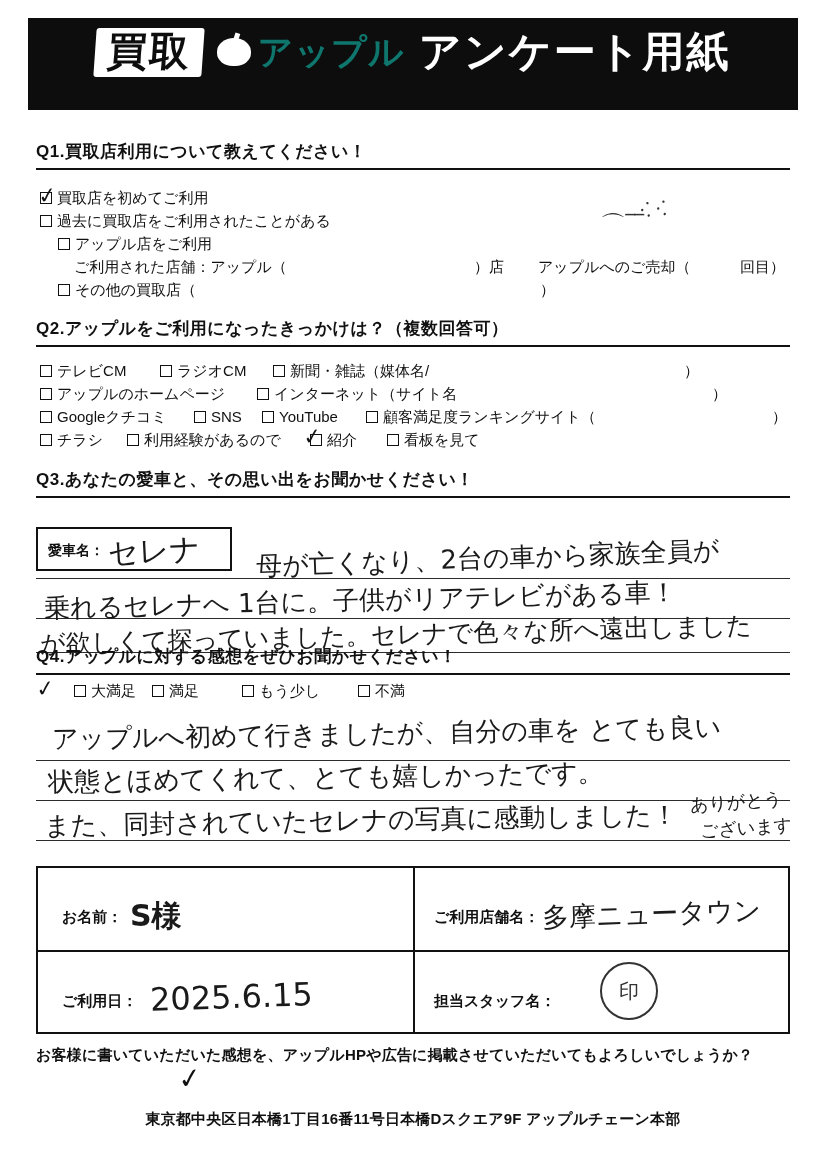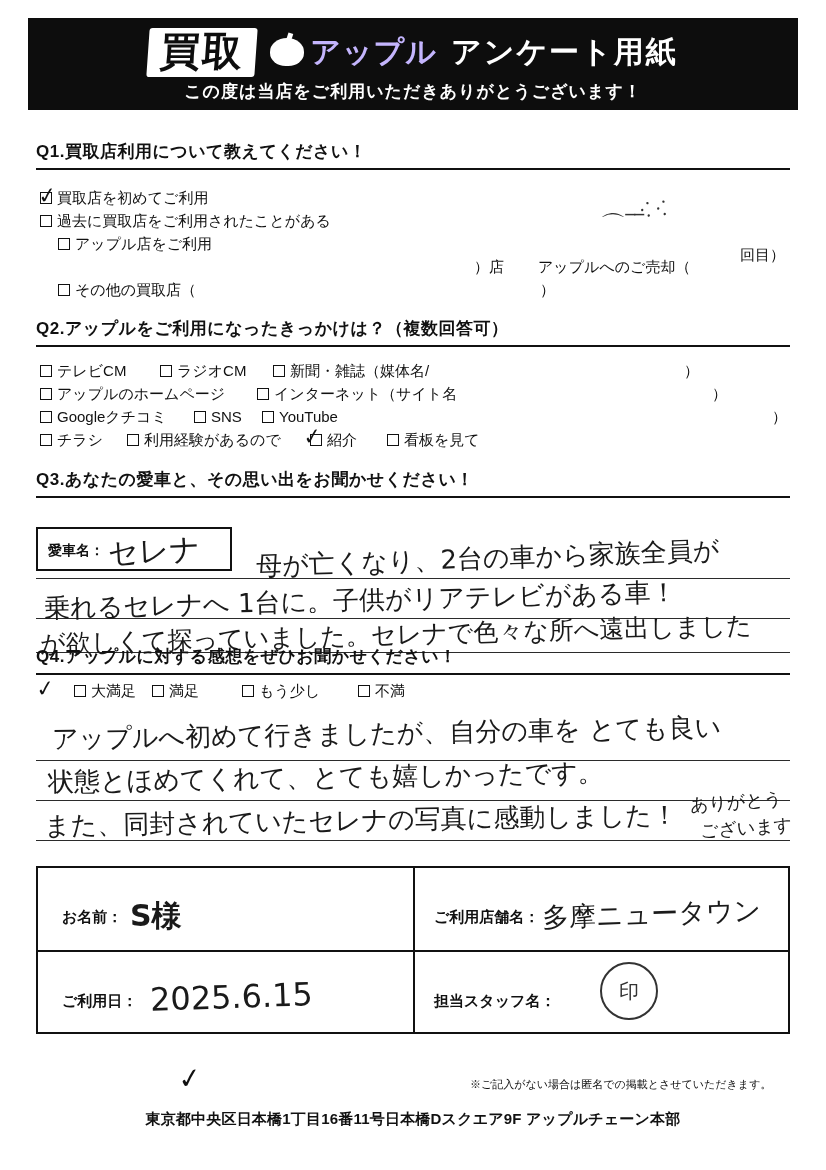--- a/index.html
+++ b/index.html
@@ -72,27 +72,27 @@
     content: "";
     position: absolute;
     left: 50%;
     top: -5px;
     width: 5px;
     height: 9px;
     background: #fff;
     transform: rotate(18deg);
   }
   .apple-jp {
-    font-size: 30px;
-    font-weight: bold;
-    color: #c4b5fd;
+    font-size: 35px;
+    font-weight: bold;
+    color: #0f766e;
     letter-spacing: 1px;
   }
   .banner-title {
-    font-size: 30px;
+    font-size: 42px;
     font-weight: bold;
     letter-spacing: 2px;
     text-align: right;
   }
   .banner-sub {
     position: absolute;
     left: 0;
     top: 62px;
     width: 100%;
     text-align: center;
@@ -258,40 +258,40 @@
 
   <div class="banner">
     <div class="banner-row">
       <span class="kaitori-box">買取</span>
       <span class="apple-logo">
         <span class="apple-mark"></span>
         <span class="apple-jp">アップル</span>
       </span>
       <span class="banner-title">アンケート用紙</span>
     </div>
-    <div class="banner-sub">この度は当店をご利用いただきありがとうございます！</div>
   </div>
 
   <div class="q-head" style="left:36px; top:140px;">Q1.買取店利用について教えてください！</div>
   <div class="q-underline" style="left:36px; top:168px; width:754px;"></div>
 
   <div class="opt" style="left:40px; top:189px;">
     <span class="cb"></span><span>買取店を初めてご利用</span>
   </div>
   <div class="check-mark" style="left:38px; top:183px;">✓</div>
 
   <div class="opt" style="left:40px; top:212px;">
     <span class="cb"></span><span>過去に買取店をご利用されたことがある</span>
   </div>
   <div class="opt" style="left:58px; top:235px;">
     <span class="cb"></span><span>アップル店をご利用</span>
   </div>
+  <div class="paren-line" style="left:74px; top:258px;">ご利用された店舗：アップル（</div>
   <div class="paren-line" style="left:474px; top:258px;">）店</div>
   <div class="paren-line" style="left:538px; top:258px;">アップルへのご売却（</div>
-  <div class="paren-line" style="left:740px; top:246px;text-align:center;">回目）</div>
+  <div class="paren-line" style="left:740px; top:258px;text-align:center;">回目）</div>
   <div class="opt" style="left:58px; top:281px;">
     <span class="cb"></span><span>その他の買取店（</span>
   </div>
   <div class="paren-line" style="left:540px; top:281px;">）</div>
   <div class="scribble" style="left:640px; top:195px; font-size:20px; transform:rotate(-6deg);">⁖ ⁖</div>
   <div class="scribble" style="left:600px; top:208px; font-size:26px;">⌒‾‾</div>
 
   <div class="q-head" style="left:36px; top:317px;">Q2.アップルをご利用になったきっかけは？（複数回答可）</div>
   <div class="q-underline" style="left:36px; top:345px; width:754px;"></div>
 
@@ -315,20 +315,23 @@
   <div class="paren-line" style="left:712px; top:385px;">）</div>
 
   <div class="opt" style="left:40px; top:408px;">
     <span class="cb"></span><span>Googleクチコミ</span>
   </div>
   <div class="opt" style="left:194px; top:408px;">
     <span class="cb"></span><span>SNS</span>
   </div>
   <div class="opt" style="left:262px; top:408px;">
     <span class="cb"></span><span>YouTube</span>
+  </div>
+  <div class="opt" style="left:366px; top:408px;">
+    <span class="cb"></span><span>顧客満足度ランキングサイト（</span>
   </div>
   <div class="paren-line" style="left:772px; top:408px;">）</div>
 
   <div class="opt" style="left:40px; top:431px;">
     <span class="cb"></span><span>チラシ</span>
   </div>
   <div class="opt" style="left:127px; top:431px;">
     <span class="cb"></span><span>利用経験があるので</span>
   </div>
   <div class="opt" style="left:310px; top:431px;">
@@ -393,17 +396,17 @@
   <div class="hand" style="left:542px; top:896px; font-size:27px; transform:rotate(-2deg);">多摩ニュータウン</div>
 
   <div class="info-label" style="left:62px; top:992px;">ご利用日：</div>
   <div class="hand" style="left:150px; top:978px; font-size:32px; transform:rotate(-2deg);">2025.6.15</div>
 
   <div class="info-label" style="left:434px; top:992px;">担当スタッフ名：</div>
   <div class="stamp">
       <span>印</span>
     </div>
 
+  <div class="footer-q">お客様に書いていただいた感想を、アップルHPや広告に掲載させていただいてもよろしいでしょうか？</div>
   <div class="check-mark" style="left:178px; top:1062px; font-size:28px;">✓</div>
-  <div class="footer-note">※ご記入がない場合は匿名での掲載とさせていただきます。</div>
   <div class="footer-addr">東京都中央区日本橋1丁目16番11号日本橋Dスクエア9F アップルチェーン本部</div>
 
 </div>
 
 </body></html>

